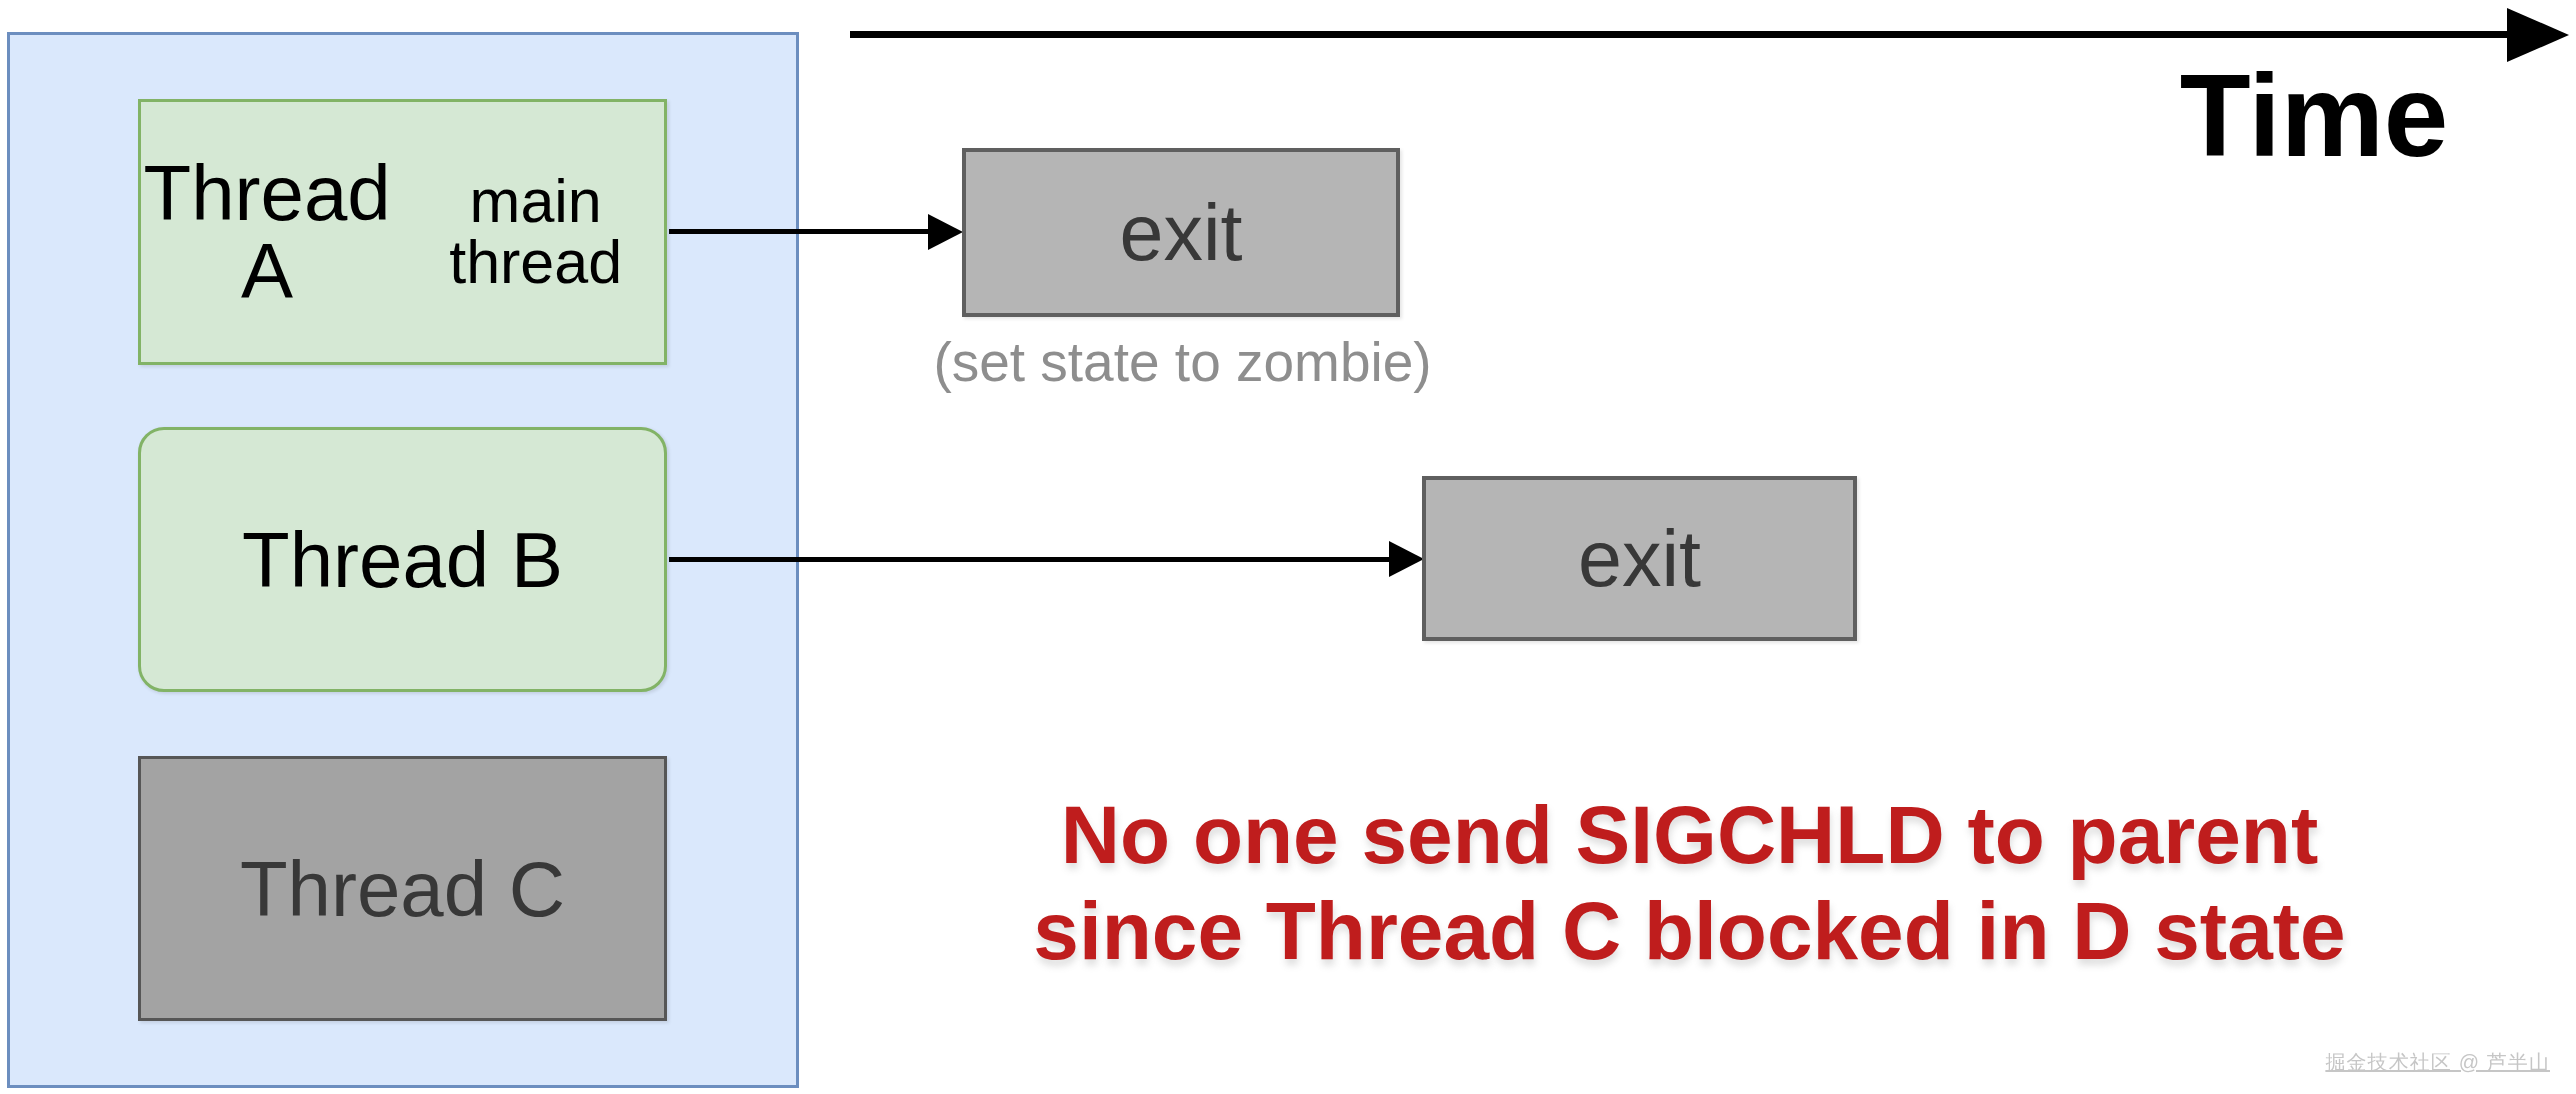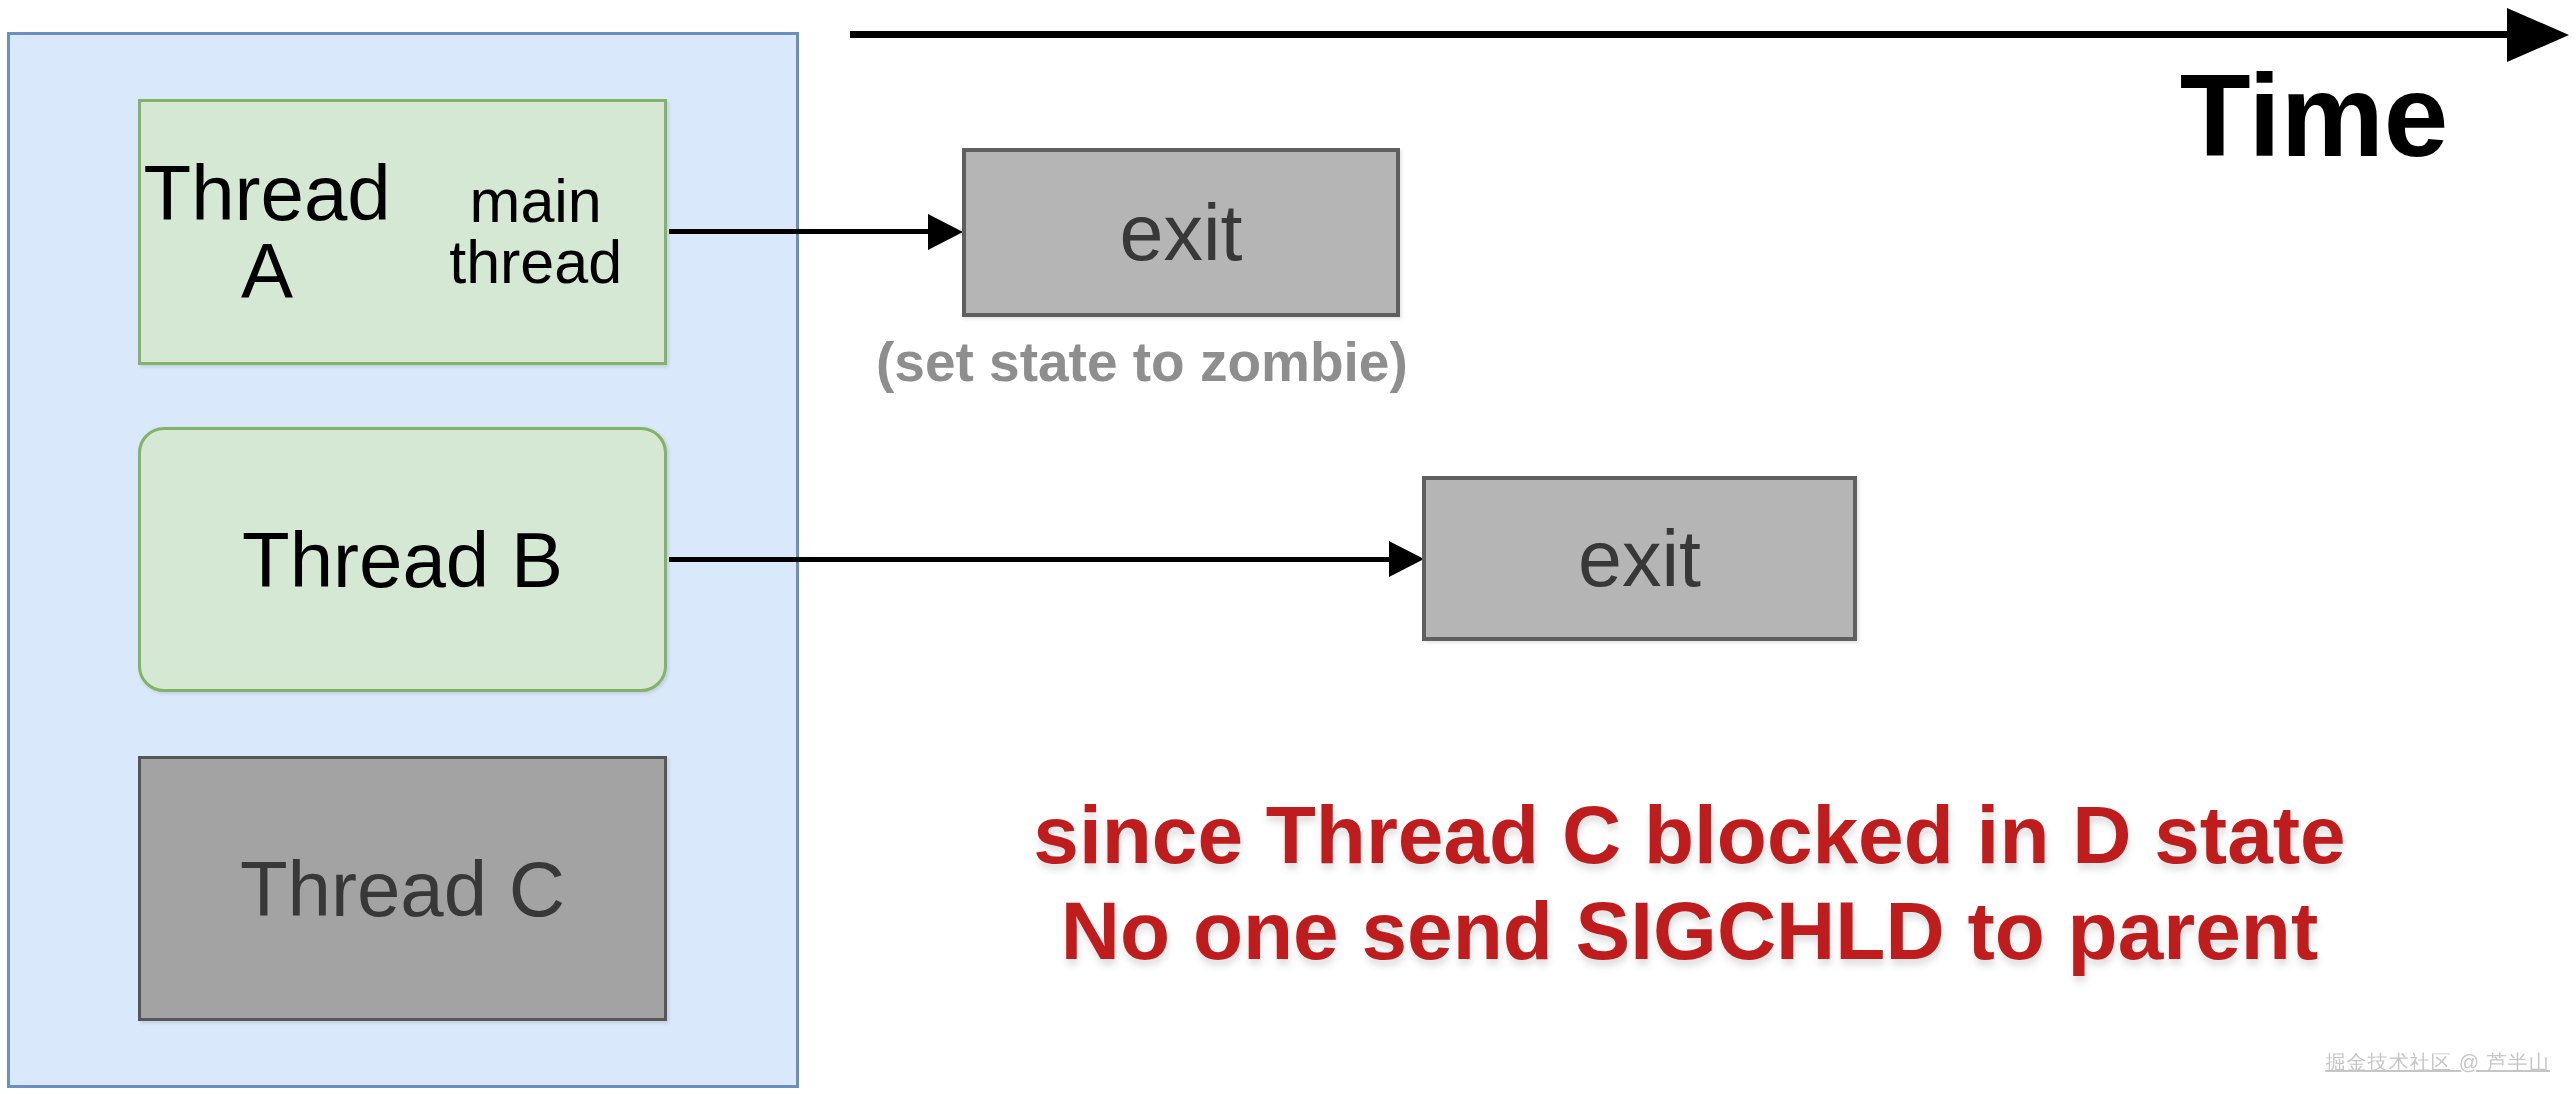--- a/index.html
+++ b/index.html
@@ -81,22 +81,22 @@
   }
 
   
   .time-label {
     left: 2169px; top: 58px; width: 290px;
     font-size: 116px; font-weight: bold; line-height: 1;
     color: #000000; text-align: center; white-space: nowrap;
   }
   .zombie-note {
     left: 876px; top: 332px; width: 613px;
-    font-size: 55px; font-weight: bold; line-height: 1.1;
-    color: #8e8e8e; white-space: nowrap;
+    font-size: 55px; font-weight: normal; line-height: 1.1;
+    color: #8e8e8e; text-align: center; white-space: nowrap;
   }
   .annotation {
     left: 1013px; top: 787px; width: 1353px;
     font-size: 82px; font-weight: bold; line-height: 1.17;
     color: #bf1d1d; text-align: center; white-space: nowrap;
     text-shadow: 1.1px 5.5px 7.7px rgba(110,110,110,0.22);
   }
   .watermark {
     right: 26px; top: 1049px;
     font-size: 20px; color: #c6c6c6;
@@ -136,18 +136,18 @@
 <div class="abs exit-box exit-1">
   <span>exit</span>
 </div>
 <div class="abs exit-box exit-2">
   <span>exit</span>
 </div>
 
 <div class="abs zombie-note">(set state to zombie)</div>
 
 <div class="abs annotation">
+  <div>No one send SIGCHLD to parent</div>
   <div>since Thread C blocked in D state</div>
-  <div>No one send SIGCHLD to parent</div>
 </div>
 
 <div class="abs watermark">掘金技术社区 @ 芦半山</div>
 
 
 </body></html>

